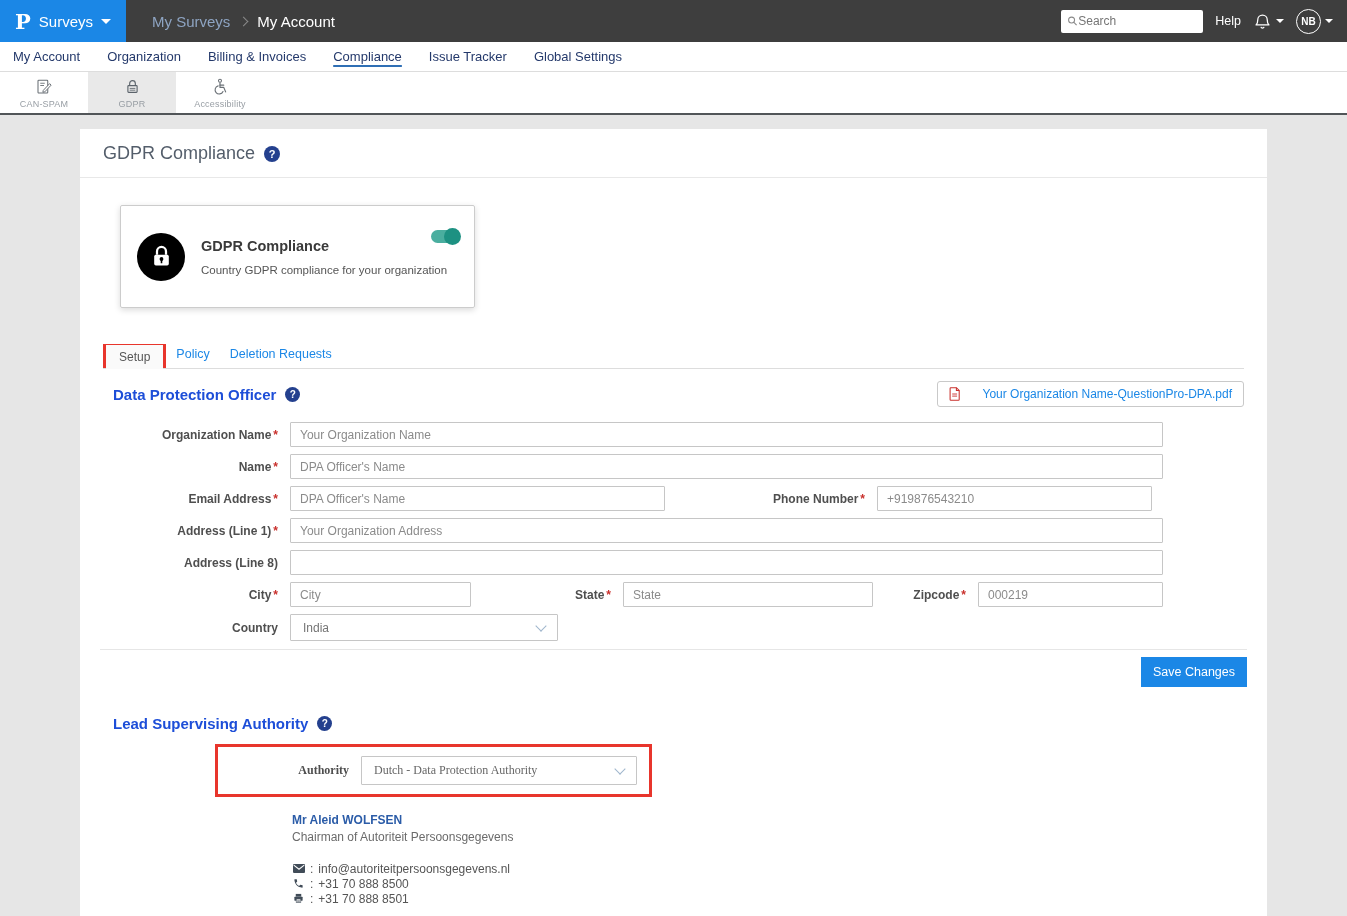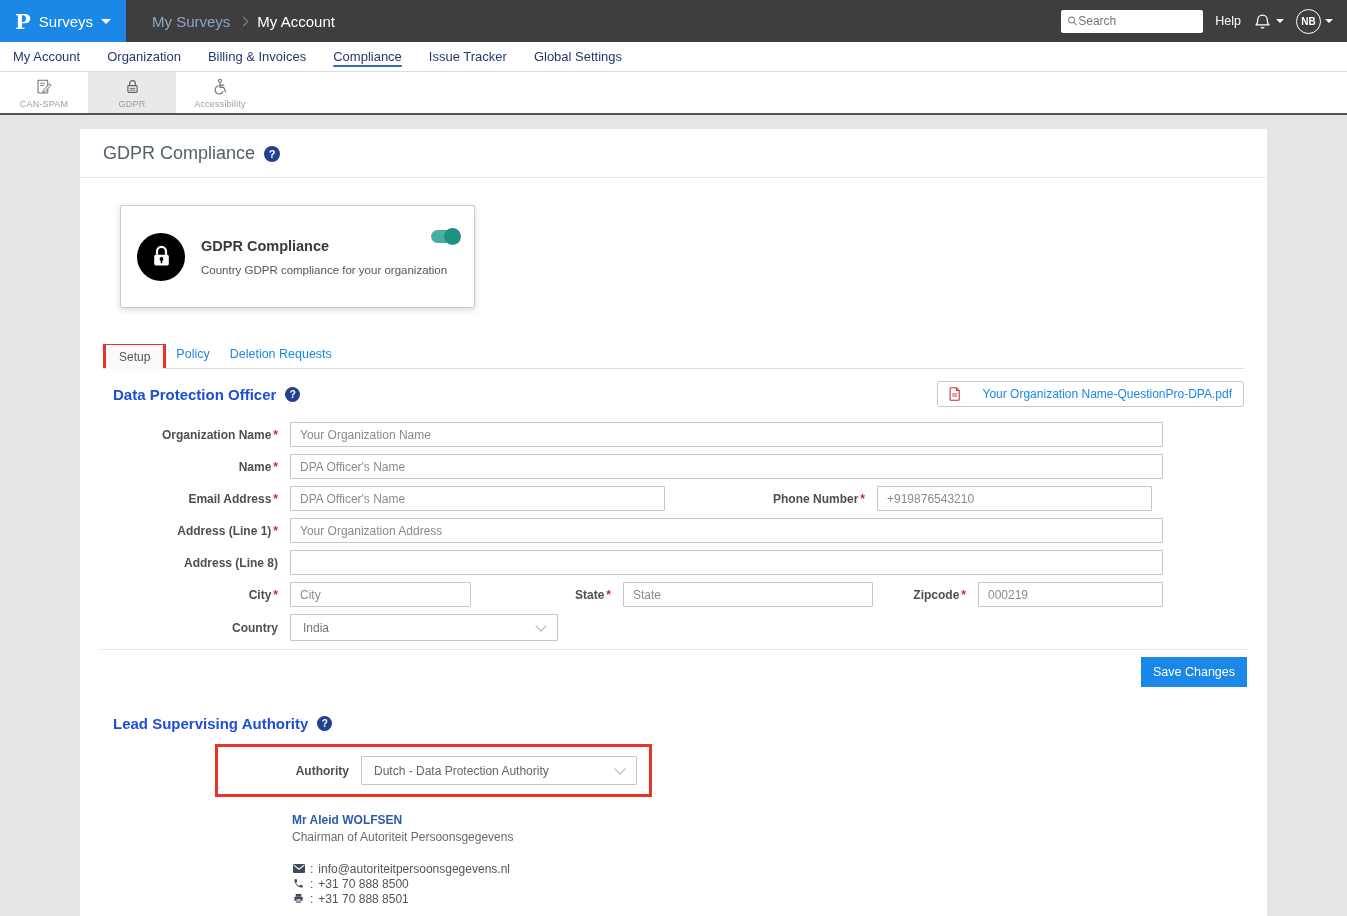--- a/index.html
+++ b/index.html
@@ -106,21 +106,21 @@
   .w-country { width:268px; }
   .chev-down { width:8px; height:8px; border-right:1.6px solid #9fb6cc; border-bottom:1.6px solid #9fb6cc;
     transform:rotate(45deg); margin-top:-4px; }
 
   .save-row { margin:8px 20px 0; border-top:1px solid #e6e6e6; padding-top:7px;
     display:flex; justify-content:flex-end; }
   .btn-primary { background:#1b87e6; color:#fff; border:none; border-radius:0; font-size:12.5px;
     padding:8px 12px; cursor:pointer; font-family:"Liberation Sans", sans-serif; }
 
   
-  .authority-row { margin:12px 0 0 135px; display:inline-flex; align-items:center; }
+  .authority-row { margin:12px 0 0 135px; display:inline-flex; align-items:center;font-family:Liberation Serif, serif; }
   .authority-inner { display:flex; align-items:center; padding:9px 12px 9px 0; }
   .lbl-auth { width:143px; padding-right:12px; text-align:right; font-size:12px; font-weight:bold; color:#4f4f4f; }
   .w-auth { width:276px; height:29px; color:#666; }
 
   .contact { margin:16px 0 0 212px; }
   .contact-name { font-size:12px; font-weight:bold; color:#2b5ca8; }
   .contact-title { font-size:12px; color:#6b6b6b; margin-top:3px; }
   .contact-lines { margin-top:17px; }
   .cline { display:flex; align-items:center; gap:5px; height:15px; font-size:12px; color:#555; }
   .cline .sep { color:#555; }

